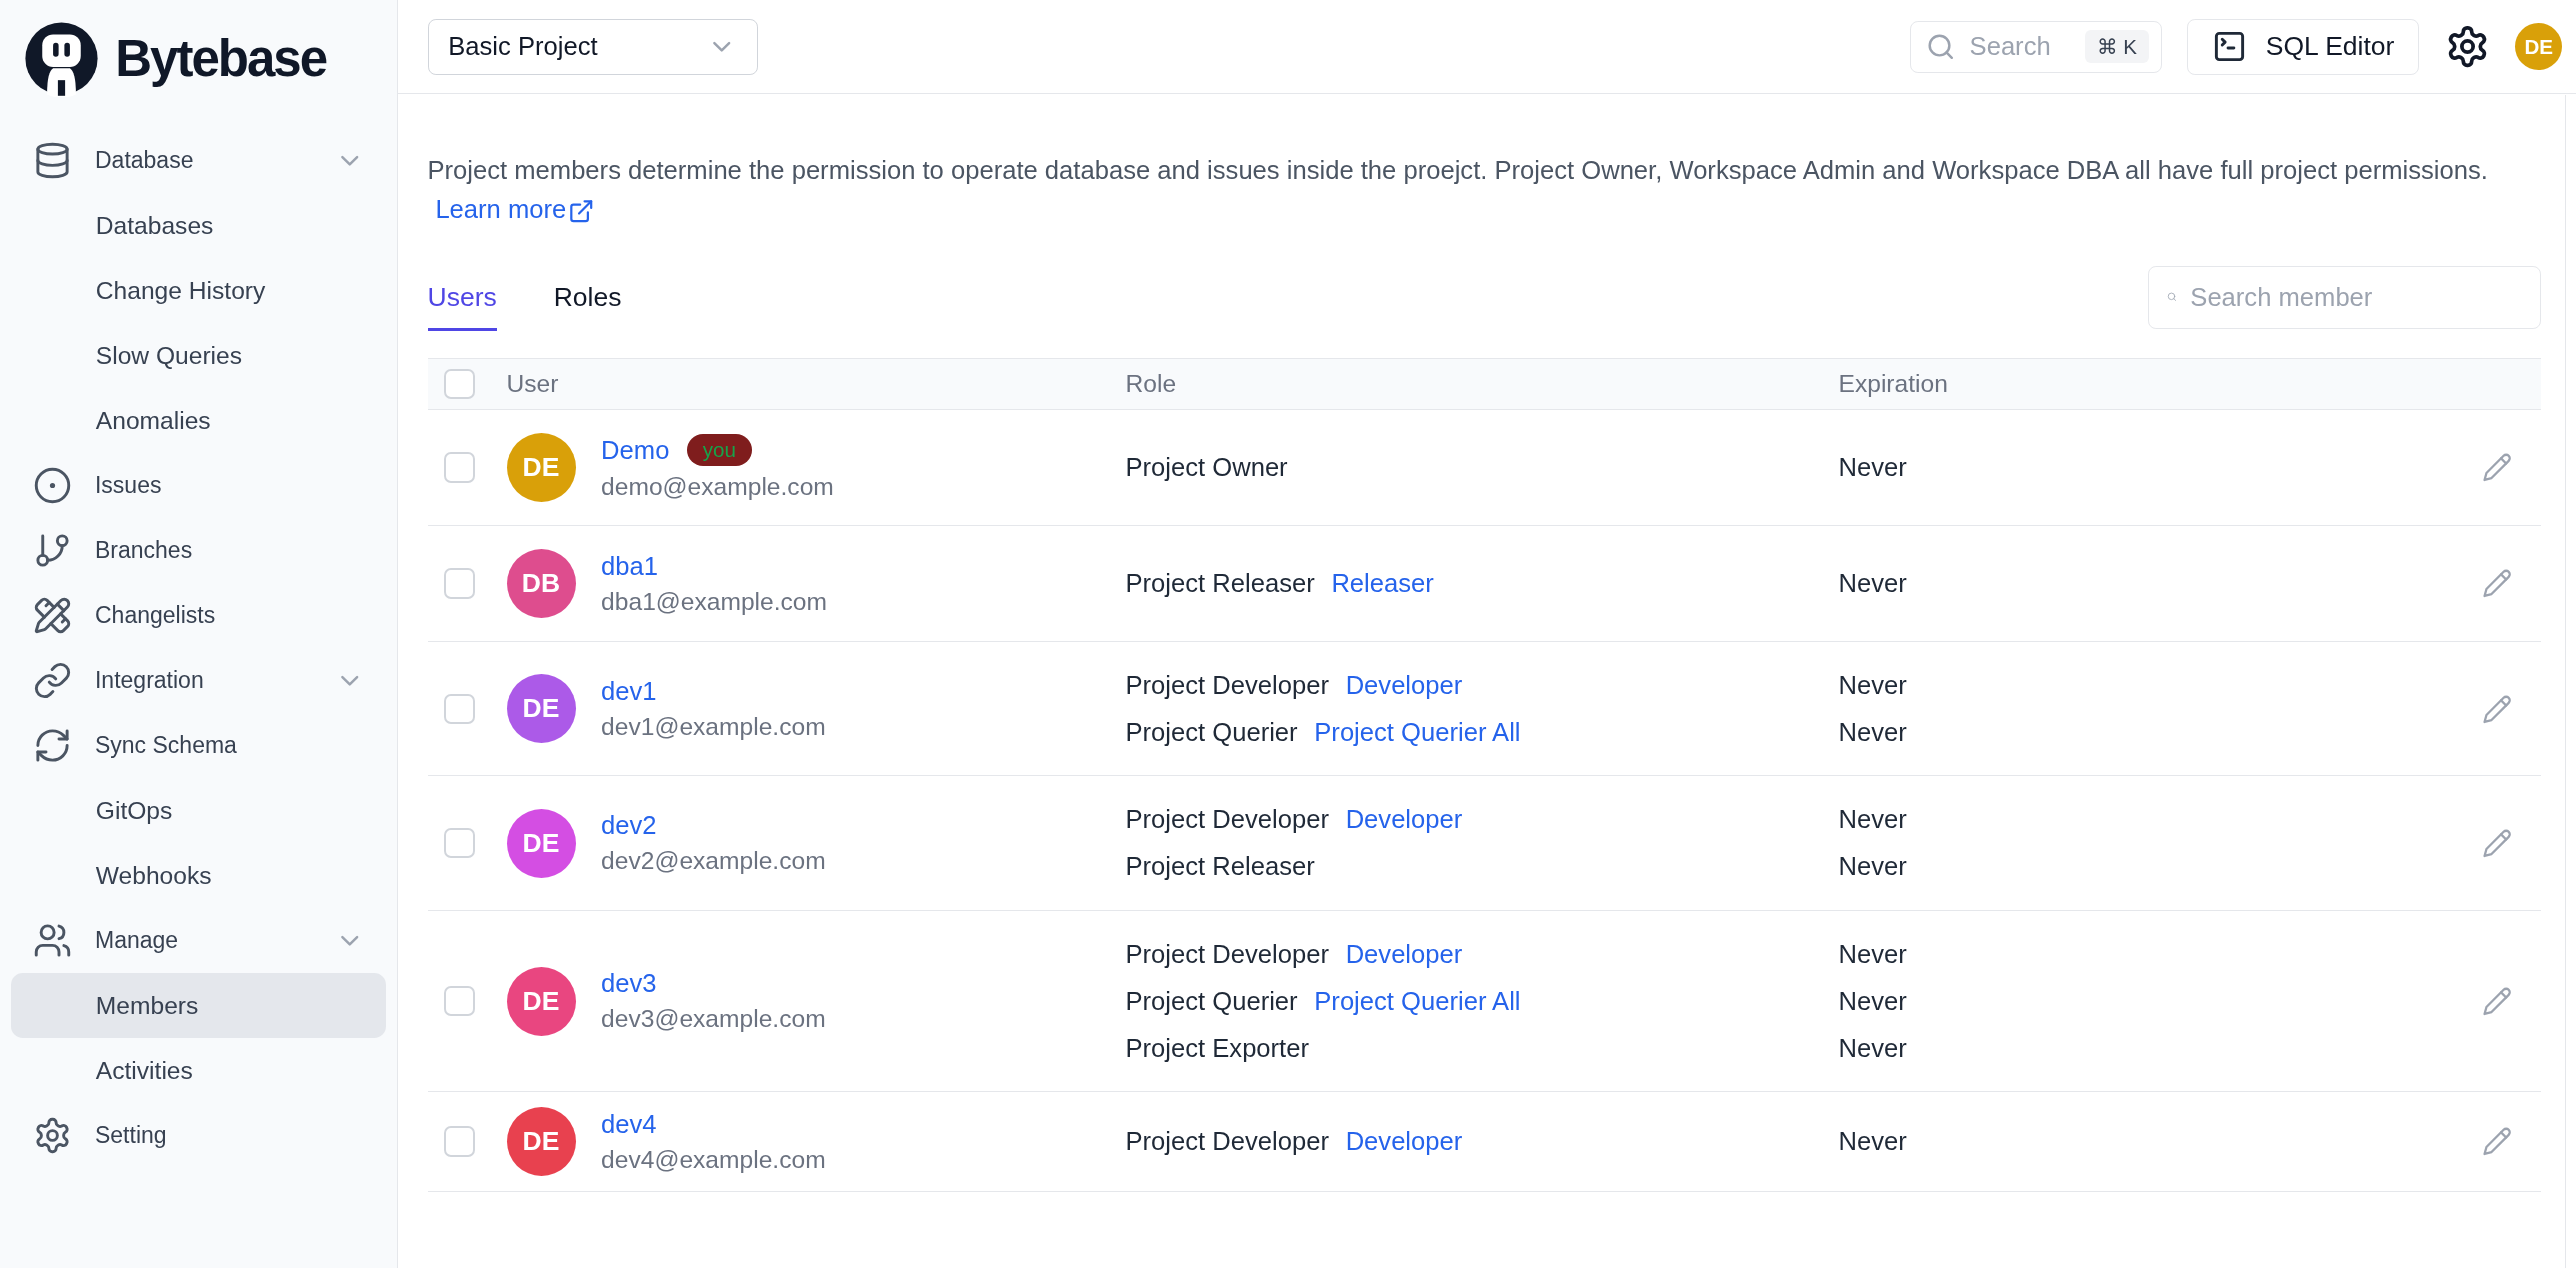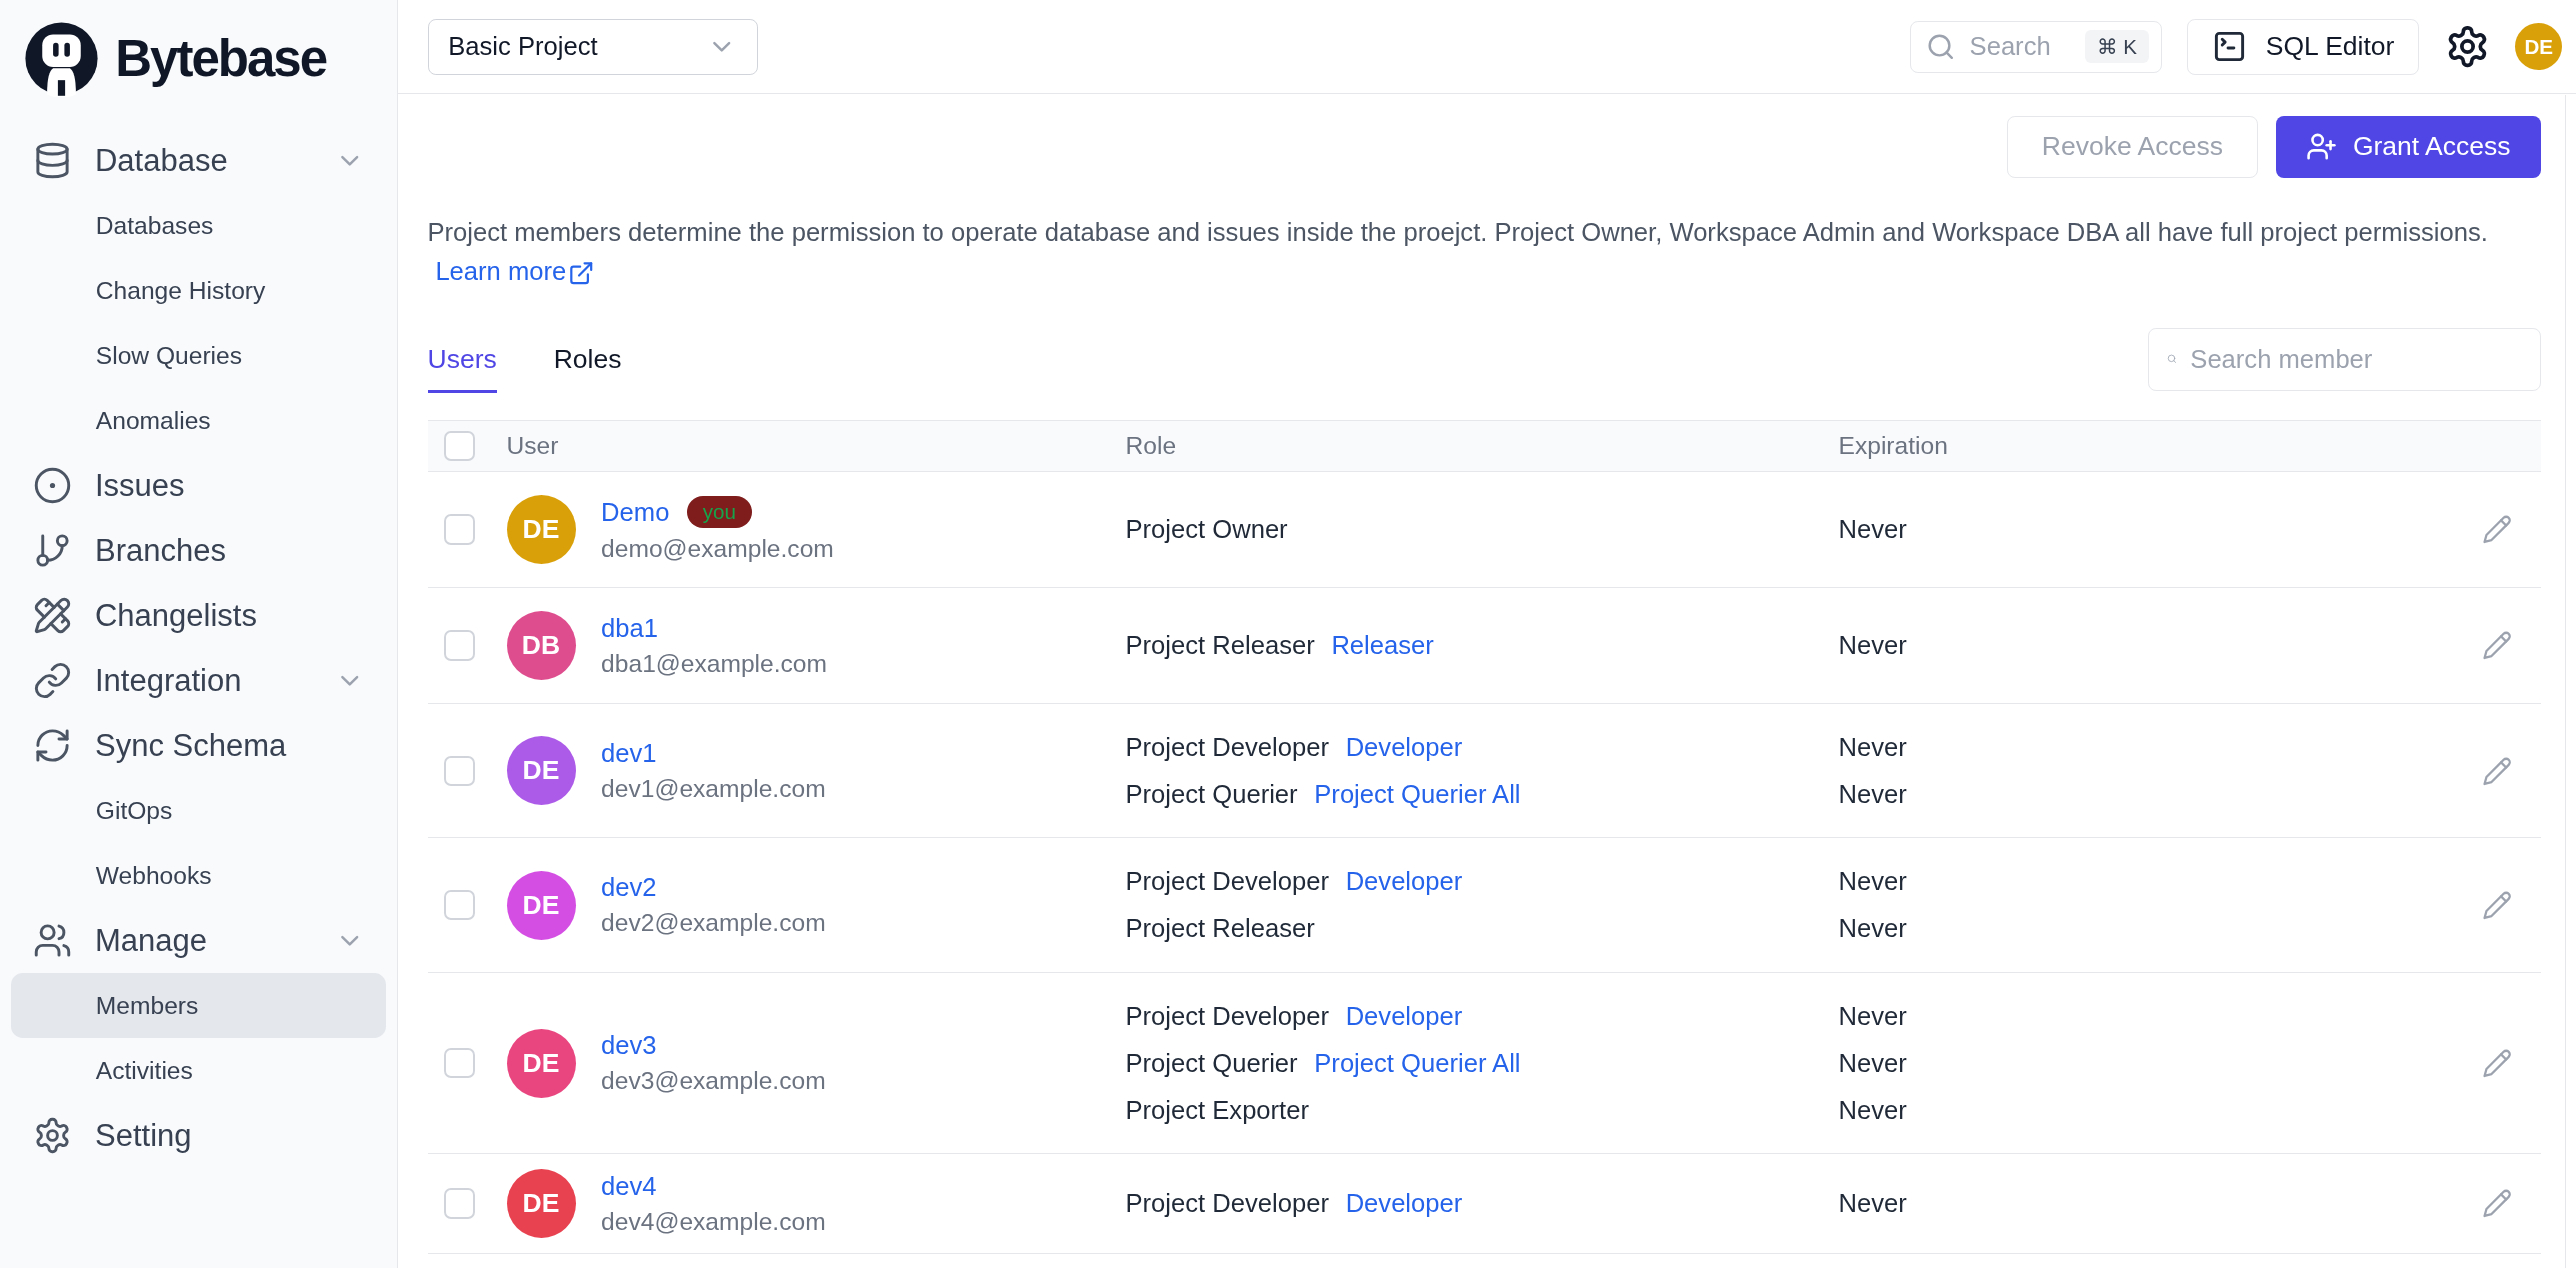--- a/index.html
+++ b/index.html
@@ -17,21 +17,21 @@
     background:#F8FAFC; border-right:1px solid #E5E7EB;
     padding:15.7px 10.8px 0 10.8px; display:flex; flex-direction:column;
   }
   .logo { display:flex; align-items:center; gap:15.7px; padding:3.9px 0 7.9px 11.8px; }
   .logo svg { width:77px; height:77px; }
   .logo-text { font-size:51px; font-weight:700; color:#101828; letter-spacing:-2px; }
 
   .nav { margin-top:23.6px; display:flex; flex-direction:column; }
   .nav-item {
     height:65px; display:flex; align-items:center; padding:0 21.6px;
-    border-radius:11.8px; font-size:31px; color:#374151; cursor:pointer;
+    border-radius:11.8px; font-size:23px; color:#374151; cursor:pointer;
   }
   .nav-item .nav-icon { width:41px; display:flex; justify-content:center; margin-right:21.6px; color:#4B5563; }
   .nav-item .nav-icon svg { width:39px; height:39px; }
   .nav-item .chev { margin-left:auto; color:#9CA3AF; }
   .nav-item .chev svg { width:29.5px; height:29.5px; }
   .nav-sub { padding-left:85px; font-size:24.6px; }
   .nav-sub.active { background:#E4E7EC; }
 
   
   .main { flex:1; display:flex; flex-direction:column; overflow:hidden; }
@@ -305,32 +305,20 @@
             <path d="M12.22 2h-.44a2 2 0 0 0-2 2v.18a2 2 0 0 1-1 1.73l-.43.25a2 2 0 0 1-2 0l-.15-.08a2 2 0 0 0-2.73.73l-.22.38a2 2 0 0 0 .73 2.73l.15.1a2 2 0 0 1 1 1.72v.51a2 2 0 0 1-1 1.74l-.15.09a2 2 0 0 0-.73 2.73l.22.38a2 2 0 0 0 2.73.73l.15-.08a2 2 0 0 1 2 0l.43.25a2 2 0 0 1 1 1.73V20a2 2 0 0 0 2 2h.44a2 2 0 0 0 2-2v-.18a2 2 0 0 1 1-1.73l.43-.25a2 2 0 0 1 2 0l.15.08a2 2 0 0 0 2.73-.73l.22-.39a2 2 0 0 0-.73-2.73l-.15-.08a2 2 0 0 1-1-1.74v-.5a2 2 0 0 1 1-1.74l.15-.09a2 2 0 0 0 .73-2.73l-.22-.38a2 2 0 0 0-2.73-.73l-.15.08a2 2 0 0 1-2 0l-.43-.25a2 2 0 0 1-1-1.73V4a2 2 0 0 0-2-2z"></path>
             <circle cx="12" cy="12" r="3"></circle>
           </svg>
       </div>
       <div class="avatar-top" style="background: rgb(217, 160, 9);">DE</div>
     </div>
   </div>
 
   <div class="content">
 
-    <div class="actions">
-      <button class="btn-revoke">Revoke Access</button>
-      <button class="btn-grant">
-        <svg viewBox="0 0 24 24" fill="none" stroke="currentColor" stroke-width="2" stroke-linecap="round" stroke-linejoin="round">
-            <path d="M16 21v-2a4 4 0 0 0-4-4H6a4 4 0 0 0-4 4v2"></path>
-            <circle cx="9" cy="7" r="4"></circle>
-            <line x1="19" y1="8" x2="19" y2="14"></line>
-            <line x1="22" y1="11" x2="16" y2="11"></line>
-          </svg>
-        <span>Grant Access</span>
-      </button>
-    </div>
 
     <p class="desc"><span>Project members determine the permission to operate database and issues inside the proejct. Project Owner, Workspace Admin and Workspace DBA all have full project permissions.</span><a>
           <span>Learn more</span>
           <svg viewBox="0 0 24 24" fill="none" stroke="currentColor" stroke-width="2" stroke-linecap="round" stroke-linejoin="round">
             <path d="M15 3h6v6"></path>
             <path d="M10 14 21 3"></path>
             <path d="M18 13v6a2 2 0 0 1-2 2H5a2 2 0 0 1-2-2V8a2 2 0 0 1 2-2h6"></path>
           </svg>
         </a></p>
 

